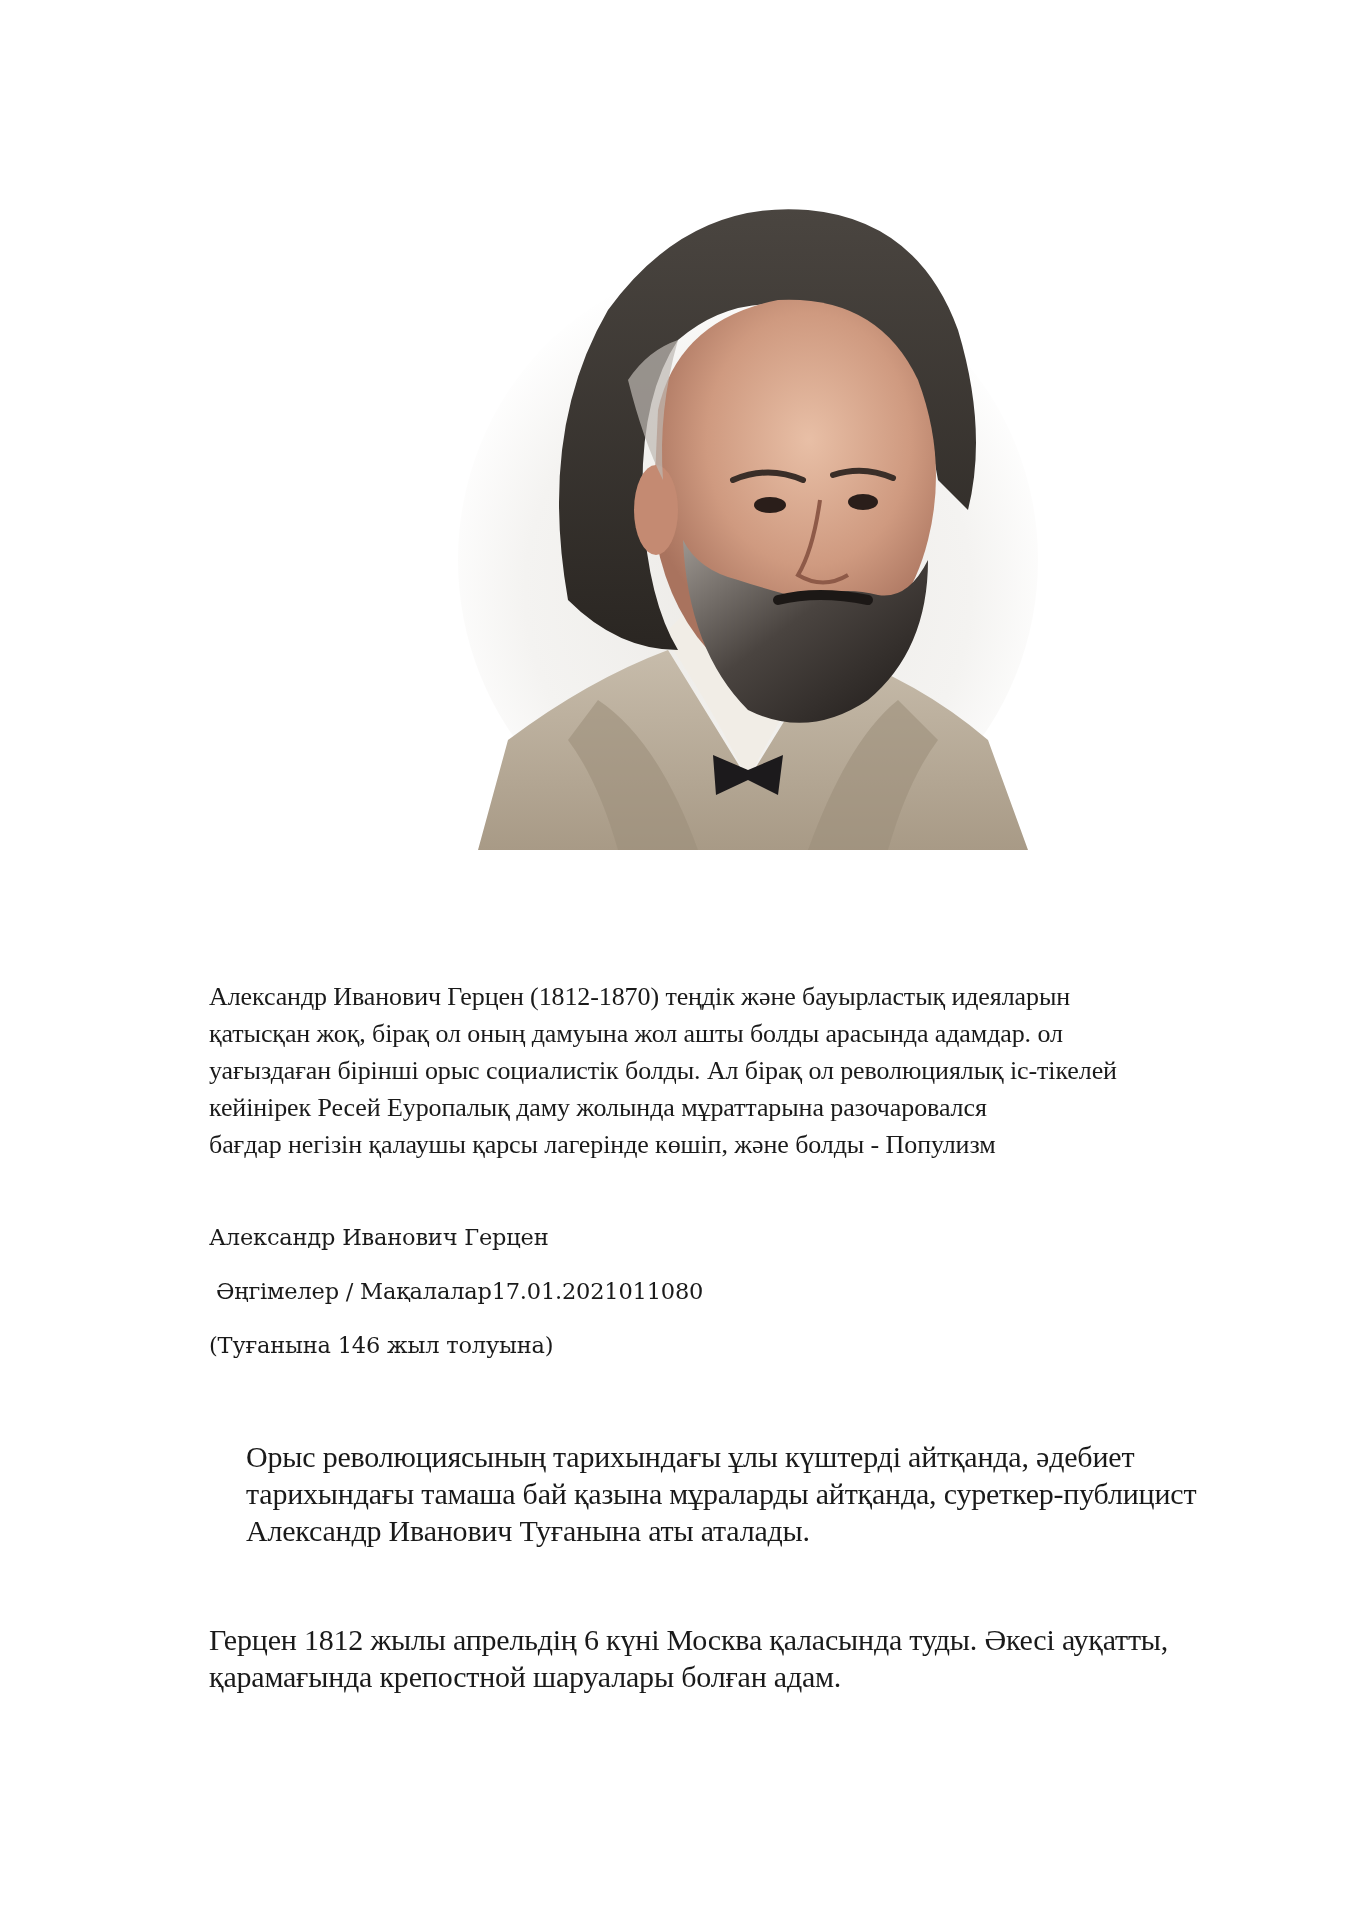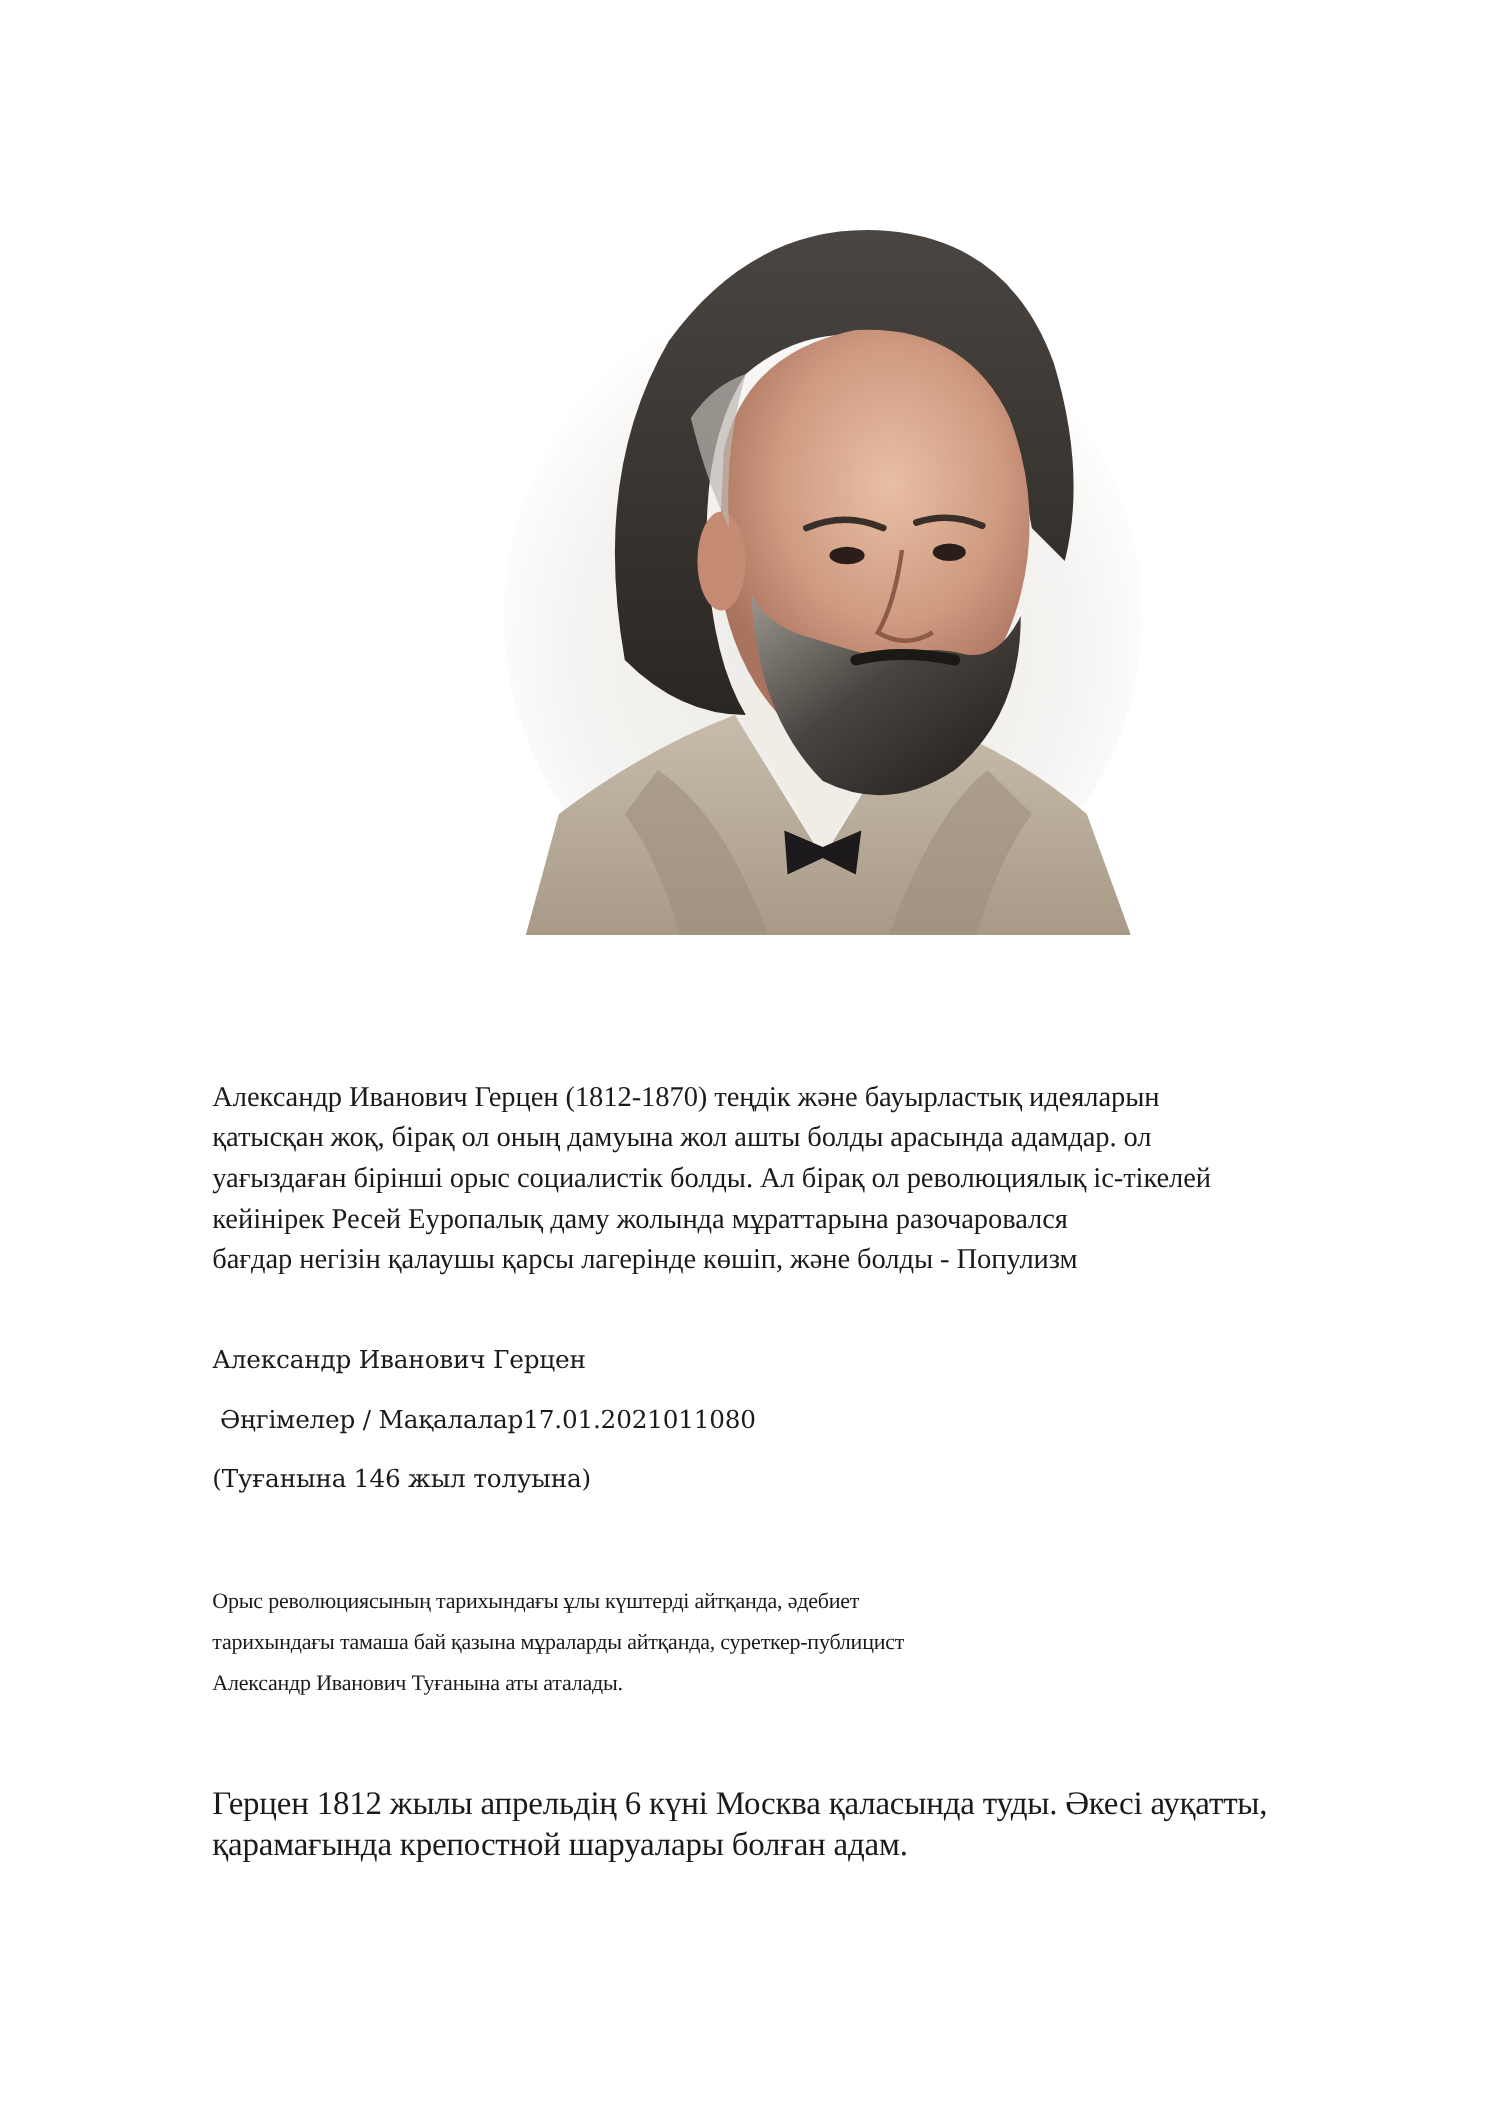--- a/index.html
+++ b/index.html
@@ -24,32 +24,32 @@
     .portrait {
       position: absolute;
       left: 448px;
       top: 180px;
       width: 600px;
       height: 670px;
     }
     .portrait svg { width: 100%; height: 100%; display: block; }
     .text-block {
       position: absolute;
-      left: 193px;
+      left: 209px;
       width: 1080px;
       font-size: 22.5px;
       line-height: 37px;
       letter-spacing: -0.2px;
     }
     .text-block p { margin: 0; }
     .para-intro { top: 978px; font-family: "Liberation Serif", "DejaVu Serif", serif; font-size: 26px; letter-spacing: -0.1px; }
     .meta-name { top: 1219px; }
     .meta-cat { top: 1273px; }
     .meta-anniv { top: 1327px; }
-    .para-2 { top: 1438px; font-family: "Liberation Serif", "DejaVu Serif", serif; font-size: 20px; }
+    .para-2 { top: 1438px; font-family: "Liberation Serif", "DejaVu Serif", serif; font-size: 30px; margin-left: 37px; }
     .para-3 { top: 1621px; font-family: "Liberation Serif", "DejaVu Serif", serif; font-size: 30px; }
   </style>
 </head>
 <body>
 
 <div class="page">
 
   <div class="portrait">
     <svg viewBox="0 0 600 670" xmlns="http://www.w3.org/2000/svg">
       <defs>

